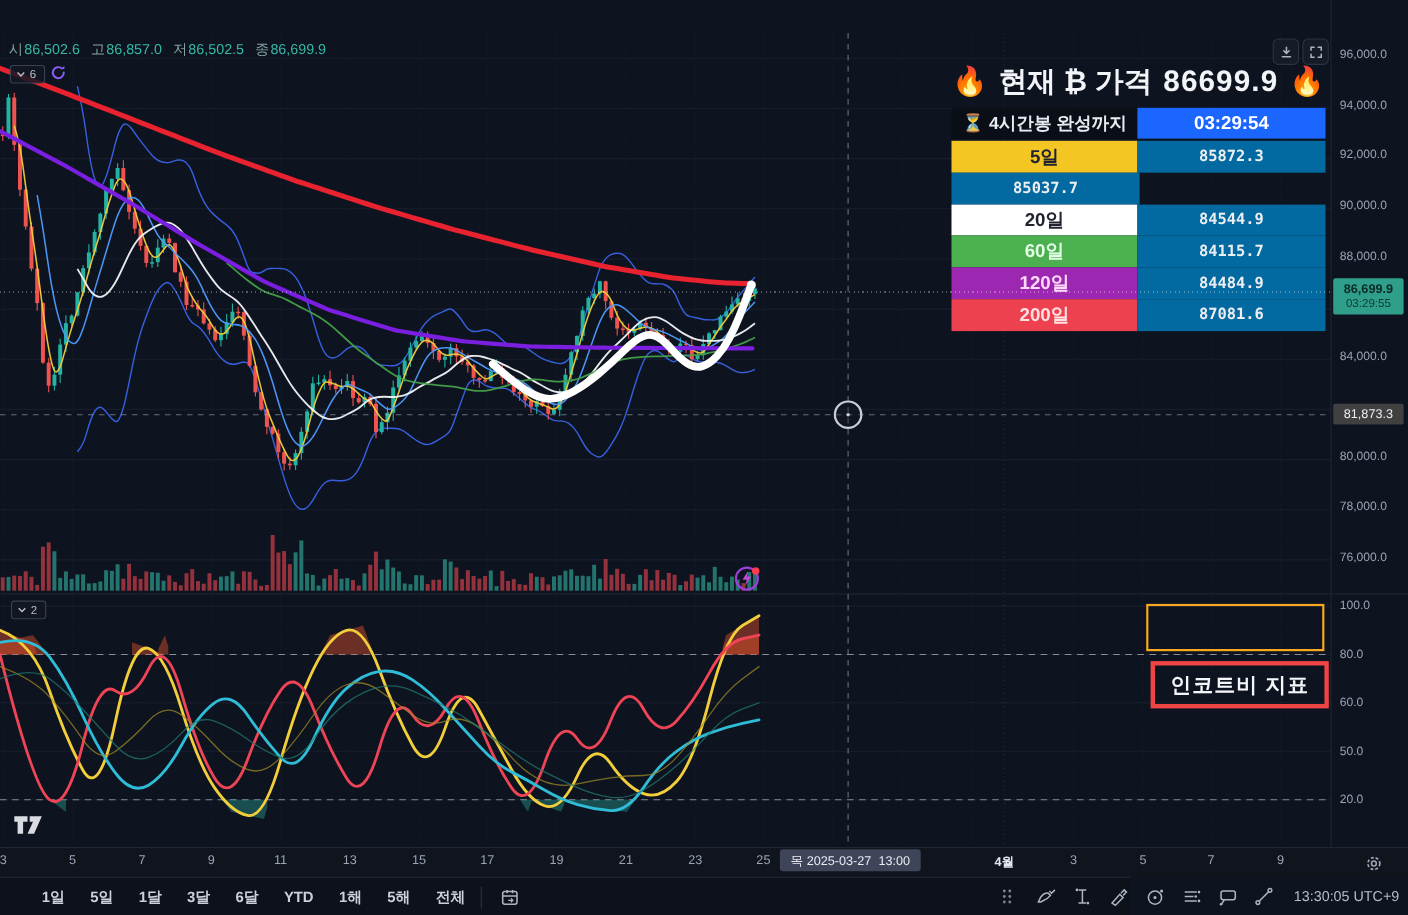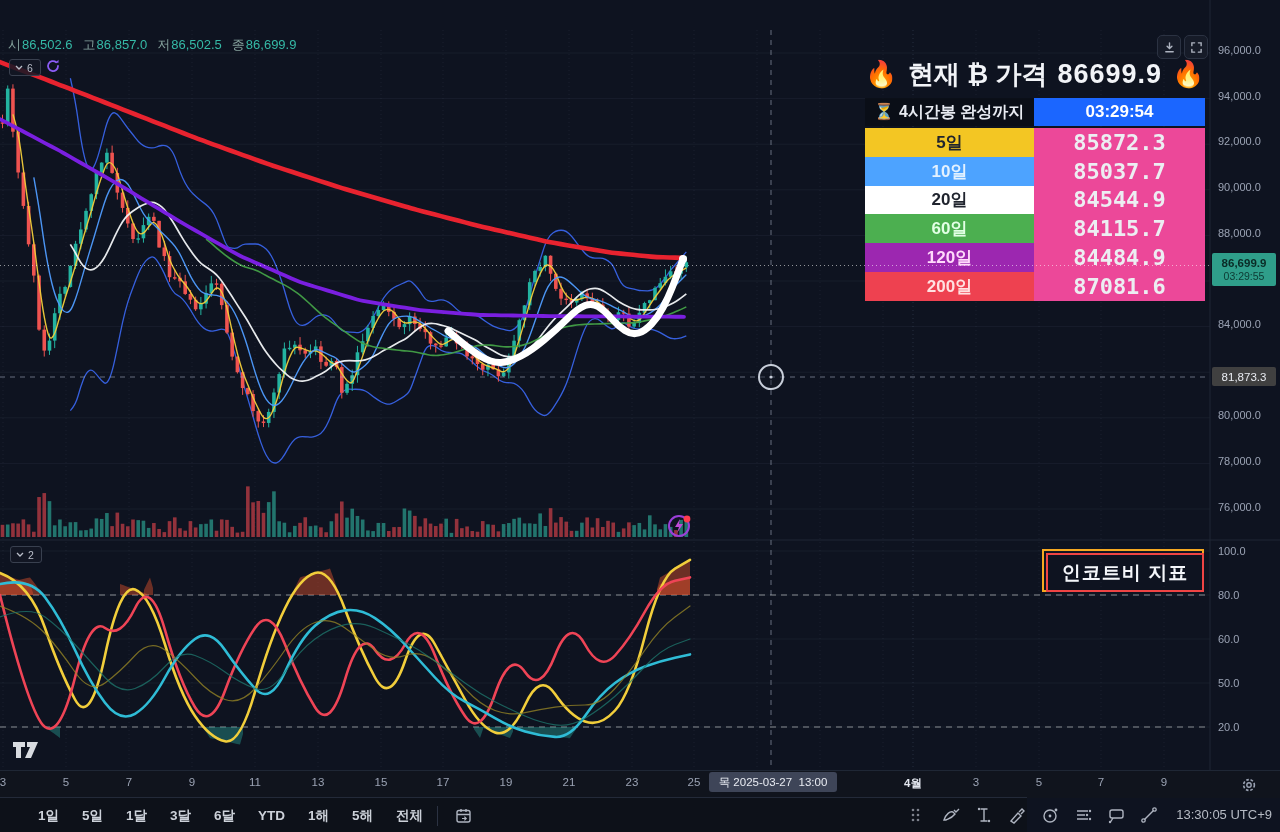--- a/index.html
+++ b/index.html
@@ -23,27 +23,27 @@
   #cdrow{left:865px;top:98px;width:340px;height:28px;display:flex;}
   #cdrow .cl{width:169px;background:rgba(10,14,22,.88);color:#e8ebf2;font-size:16px;
              display:flex;align-items:center;justify-content:center;gap:6px;font-weight:600;}
   #cdrow .cv{width:171px;color:#fff;font-size:17px;font-weight:bold;display:flex;
              align-items:center;justify-content:center;}
   #matable{left:865px;top:128px;width:340px;}
   .marow{display:flex;height:28.8px;}
   .marow .ml{width:169px;display:flex;align-items:center;justify-content:center;
              font-size:17px;font-weight:bold;}
   .marow .mv{width:171px;display:flex;align-items:center;justify-content:center;
-             background:#ec4899;color:#eceef2;font-size:22px;font-weight:bold;
+             background:#0369a1;color:#eceef2;font-size:14px;font-weight:bold;
              font-family:"DejaVu Sans Mono",monospace;}
   
   #anno{left:1042px;top:549px;width:154px;height:35px;border:2px solid #f6a821;
         padding:2px;z-index:25;}
-  #anno .in{width:100%;height:100%;border:2px solid #ef4444;display:flex;align-items:center;
-        justify-content:center;color:#f4f6fa;font-size:19px;font-weight:bold;letter-spacing:1px;}
+  #anno .in{width:100%;height:100%;border:4px solid #ef4444;display:flex;align-items:center;
+        justify-content:center;color:#f4f6fa;font-size:19px;font-weight:bold;letter-spacing:1px;margin-top:48px;}
   
   .axlabel{position:absolute;left:1218px;color:#9ba3b4;font-size:11px;z-index:10;white-space:nowrap;}
   #curbadge{left:1212px;top:253px;width:64px;height:33px;border-radius:2px;z-index:12;
             display:flex;flex-direction:column;align-items:center;justify-content:center;line-height:1.25;}
   #curbadge .p{font-size:11.5px;font-weight:bold;color:#0a2b26;}
   #curbadge .t{font-size:10.5px;color:#0d3a33;}
   #crossbadge{left:1212px;top:367px;width:64px;height:19px;border-radius:2px;z-index:12;
             display:flex;align-items:center;justify-content:center;color:#e9ecf2;font-size:11.5px;}
   
   #tstrip{left:0;top:770px;width:1280px;height:27px;background:#10141d;
@@ -611,21 +611,20 @@
   <div class="cl">⏳ 4시간봉 완성까지</div>
   <div class="cv" id="cdval" style="background: rgb(27, 102, 255);">03:29:54</div>
 </div>
 
 <div id="matable" class="ov">
       <div class="marow">
         <div class="ml" style="background: rgb(243, 198, 35); color: rgb(32, 36, 46);">5일</div>
         <div class="mv">85872.3</div>
       </div>
       <div class="marow">
-        <div class="ml" style="background: rgb(77, 163, 255); color: rgb(227, 241, 255);">10일</div>
         <div class="mv">85037.7</div>
       </div>
       <div class="marow">
         <div class="ml" style="background: rgb(255, 255, 255); color: rgb(32, 36, 46);">20일</div>
         <div class="mv">84544.9</div>
       </div>
       <div class="marow">
         <div class="ml" style="background: rgb(76, 175, 80); color: rgb(226, 255, 229);">60일</div>
         <div class="mv">84115.7</div>
       </div>

